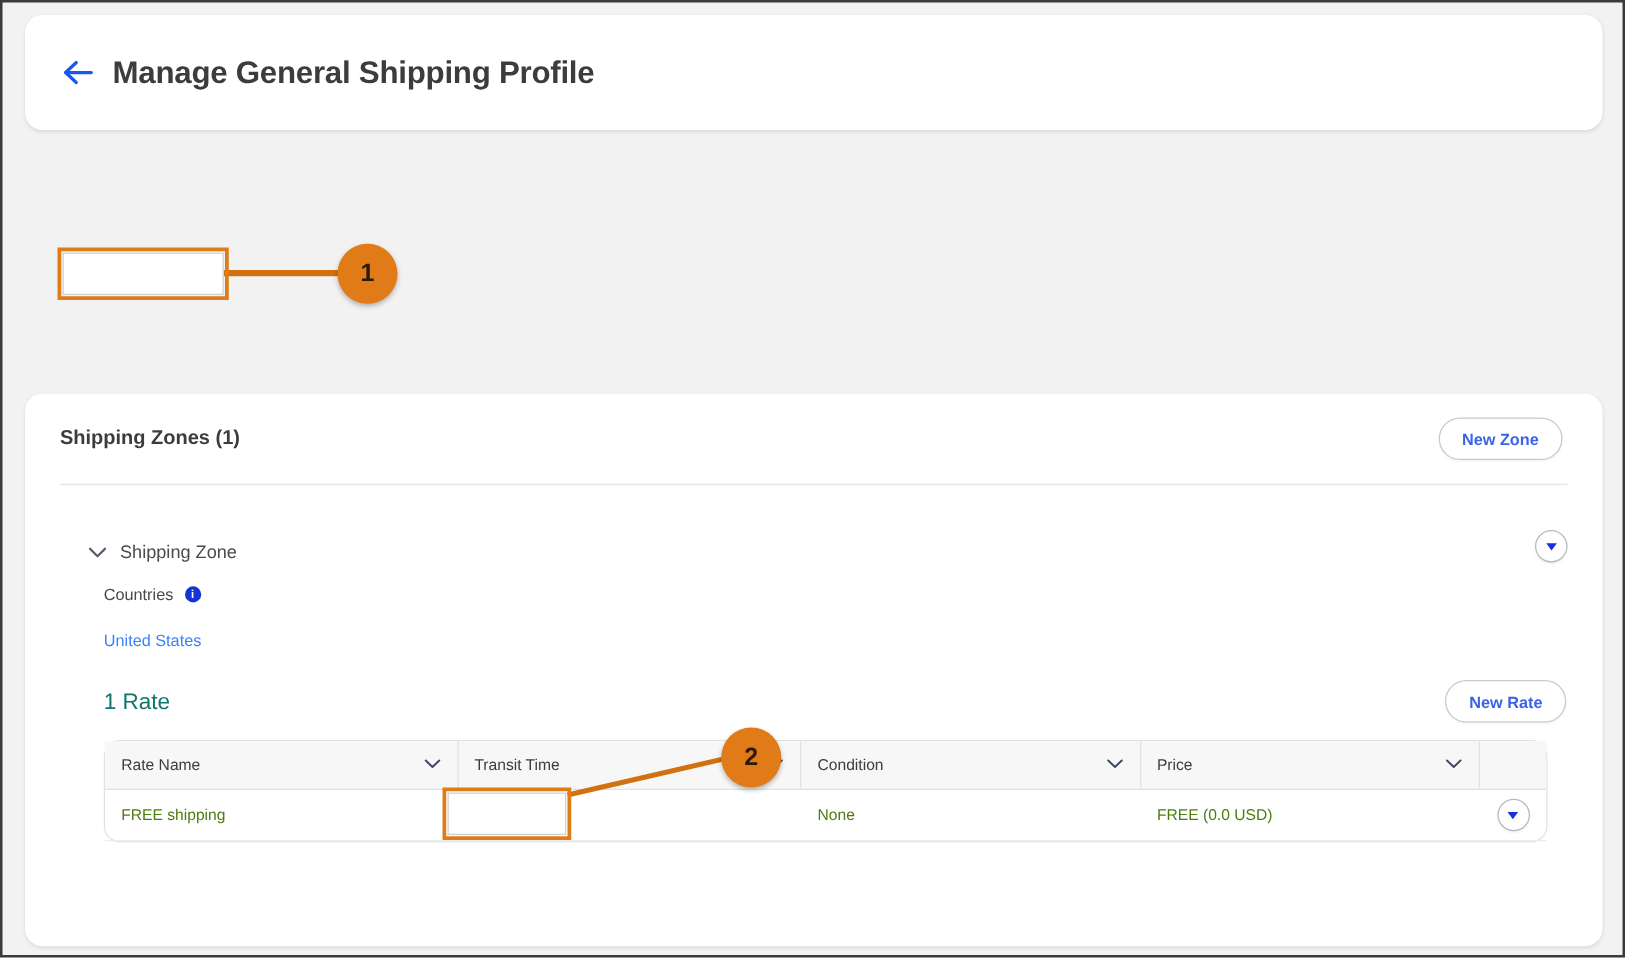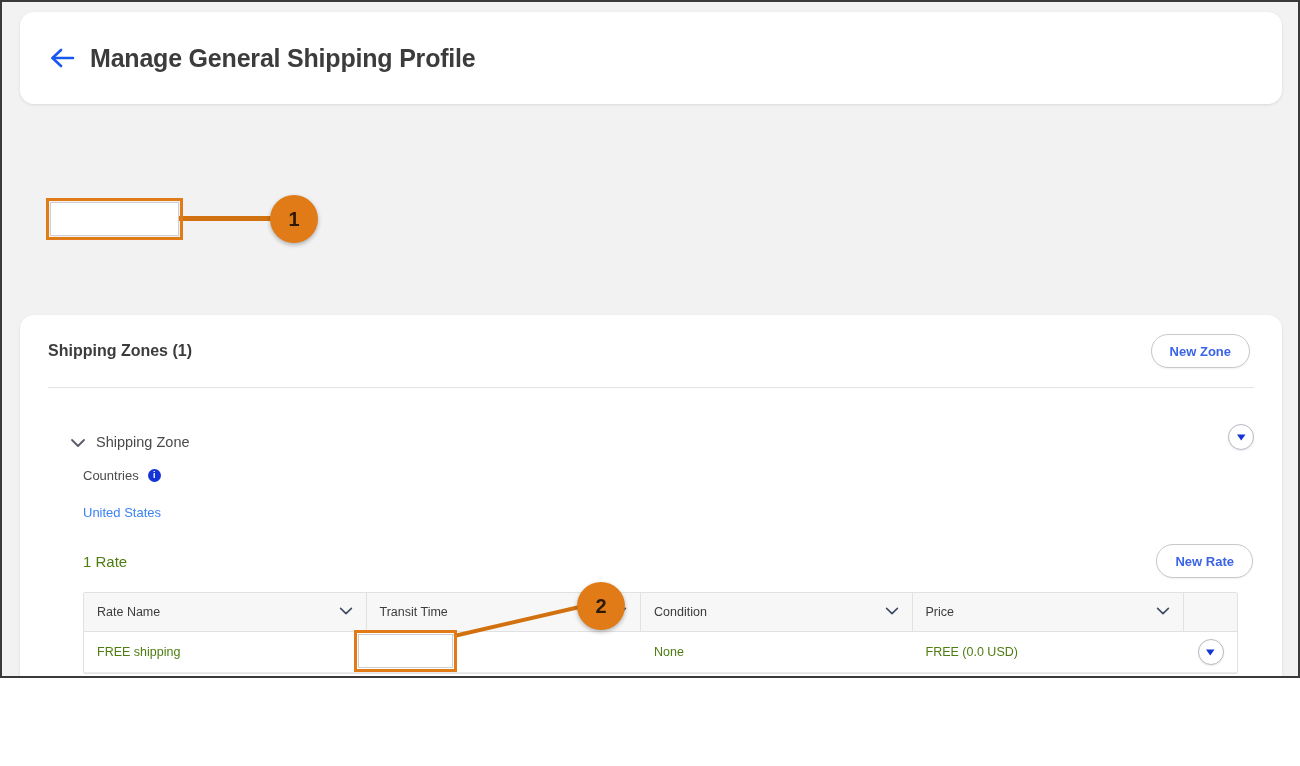--- a/index.html
+++ b/index.html
@@ -9,21 +9,21 @@
   body {
     width: 1300px;
     height: 766px;
     background: #ffffff;
     font-family: "Liberation Sans", sans-serif;
     overflow: hidden;
   }
   .screen {
     position: relative;
     width: 1300px;
-    height: 678px;
+    height: 766px;
     box-sizing: border-box;
     border: 2px solid #3a3a3a;
     background: #f2f2f2;
     overflow: hidden;
   }
 
   
   .card {
     position: absolute;
     background: #ffffff;
@@ -197,29 +197,29 @@
     margin-top: 22px;
   }
   .rate-bar {
     display: flex;
     align-items: center;
     justify-content: space-between;
     margin-top: 24px;
     padding-right: 1px;
   }
   .rate-count {
-    font-size: 15px;
-    color: #4d7c0f;
+    font-size: 18px;
+    color: #0f766e;
   }
 
   
   .rate-table {
     margin-top: 14px;
     border: 1px solid #e1e1e1;
-    border-radius: 2px;
+    border-radius: 13px;
     width: 1155px;
     box-sizing: border-box;
     background: #fff;
   }
   .thead {
     display: flex;
     background: #f7f7f7;
     border-bottom: 1px solid #e1e1e1;
     height: 38px;
   }

